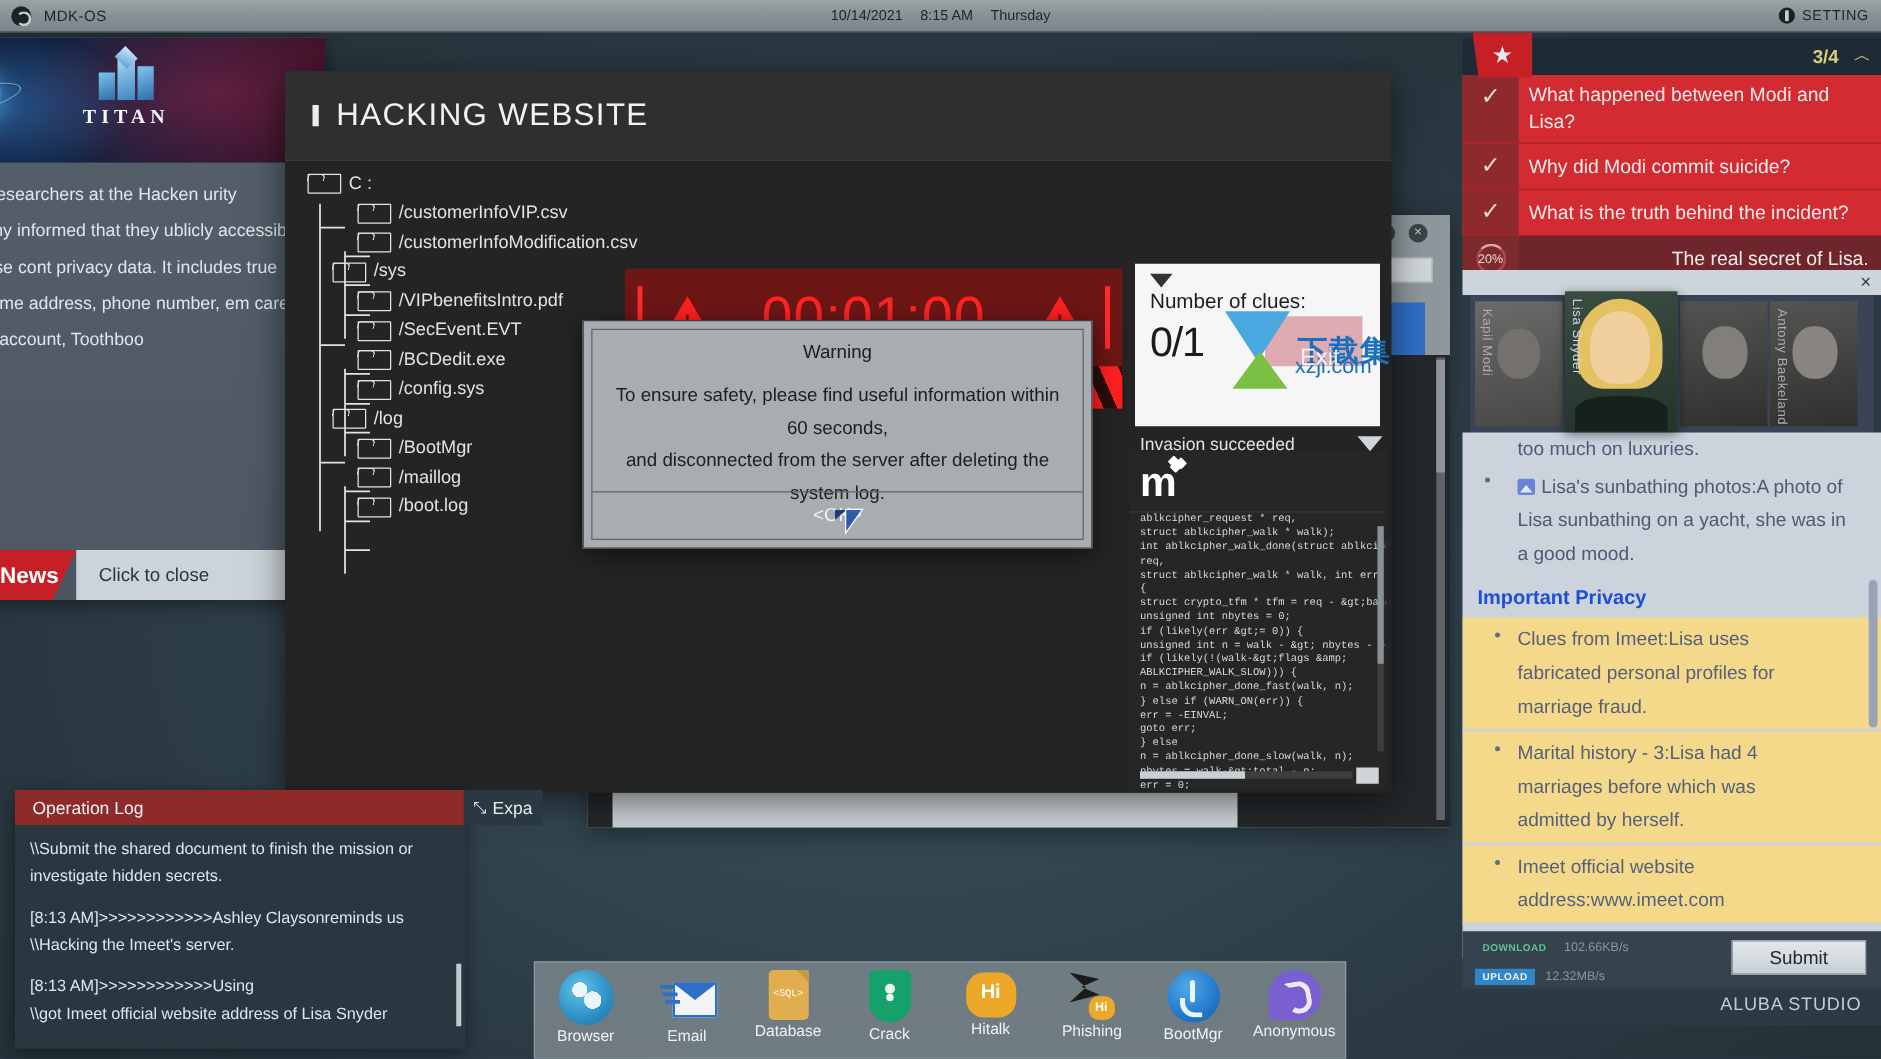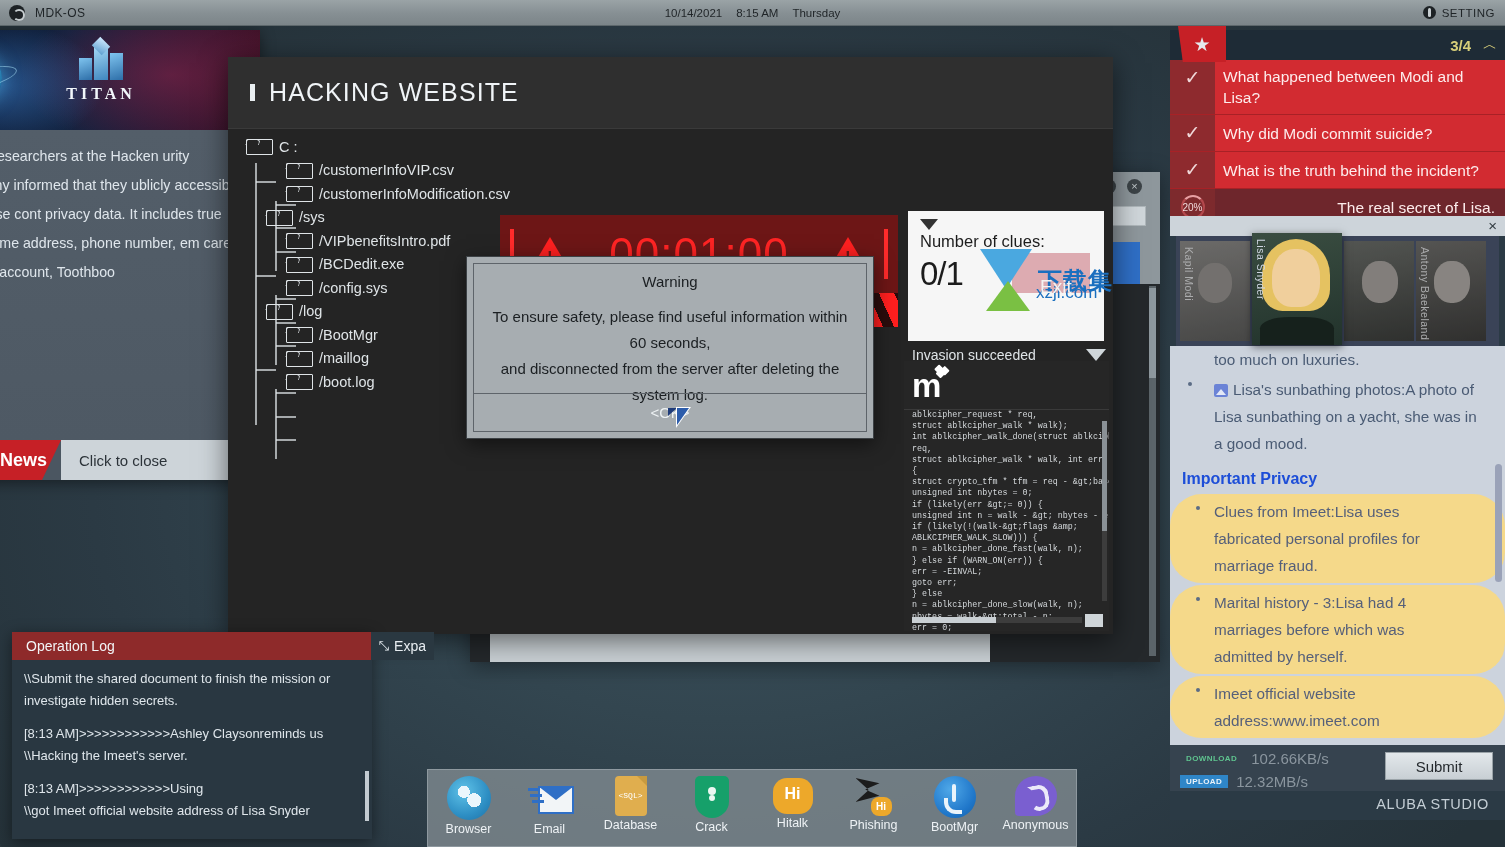--- a/index.html
+++ b/index.html
@@ -543,39 +543,38 @@
     content:"";position:absolute;left:2px;bottom:2px;width:0;height:0;
     border-left:5px solid transparent;border-right:5px solid transparent;border-bottom:6px solid #e3e8f6;
   }
   #privacy-title{
     font-size:16px;font-weight:bold;color:#1d4ed8;padding:10px 0 6px 12px;
   }
   .pv-item{
     background:#f5d98a;position:relative;padding:4px 60px 4px 44px;
     font-size:15.3px;color:#56607a;line-height:27px;
     border-bottom:2px solid #ccd3dd;
-    border-radius:32px;
   }
   .pv-item .dot{
     position:absolute;left:26px;top:12px;width:4px;height:4px;border-radius:50%;background:#5b6c85;
   }
   #rp-scroll{
     position:absolute;right:3px;top:118px;width:7px;height:118px;background:#9aa2b8;border-radius:4px;
   }
 
   #netbar{
     position:absolute;left:0;bottom:29px;width:335px;height:46px;background:#36434f;
   }
   .netrow{ display:flex;align-items:center;height:19px;margin-left:10px;margin-top:4px; }
   .netchip{
     font-size:8px;font-weight:bold;padding:2px 6px;color:#fff;letter-spacing:.4px;
   }
   .netchip.dl{ background:transparent;color:#5fc48f; }
   .netchip.ul{ background:#2f86c8;color:#eaf3fa; }
-  .netval{ font-size:15px;color:#8a959e;margin-left:8px; }
+  .netval{ font-size:10px;color:#8a959e;margin-left:8px; }
   #submitbtn{
     position:absolute;right:12px;bottom:40px;width:108px;height:28px;
     background:linear-gradient(#e3e8eb,#c8cfd4);color:#24292d;
     display:flex;align-items:center;justify-content:center;font-size:15px;
     border:1px solid #9aa3a8;
   }
   #studio{
     position:absolute;right:16px;bottom:8px;font-size:14.5px;color:#c3cdd4;letter-spacing:.6px;
   }
 </style>
@@ -684,20 +683,25 @@
           </div>
           <div class="frow">
             <span class="ind" style="width: 24px;"></span>
             <span class="fico"></span>
             <span class="flabel">/sys</span>
           </div>
           <div class="frow">
             <span class="ind" style="width: 44px;"></span>
             <span class="fico"></span>
             <span class="flabel">/VIPbenefitsIntro.pdf</span>
+          </div>
+          <div class="frow">
+            <span class="ind" style="width: 44px;"></span>
+            <span class="fico"></span>
+            <span class="flabel">/SecEvent.EVT</span>
           </div>
           <div class="frow">
             <span class="ind" style="width: 44px;"></span>
             <span class="fico"></span>
             <span class="flabel">/BCDedit.exe</span>
           </div>
           <div class="frow">
             <span class="ind" style="width: 44px;"></span>
             <span class="fico"></span>
             <span class="flabel">/config.sys</span>

